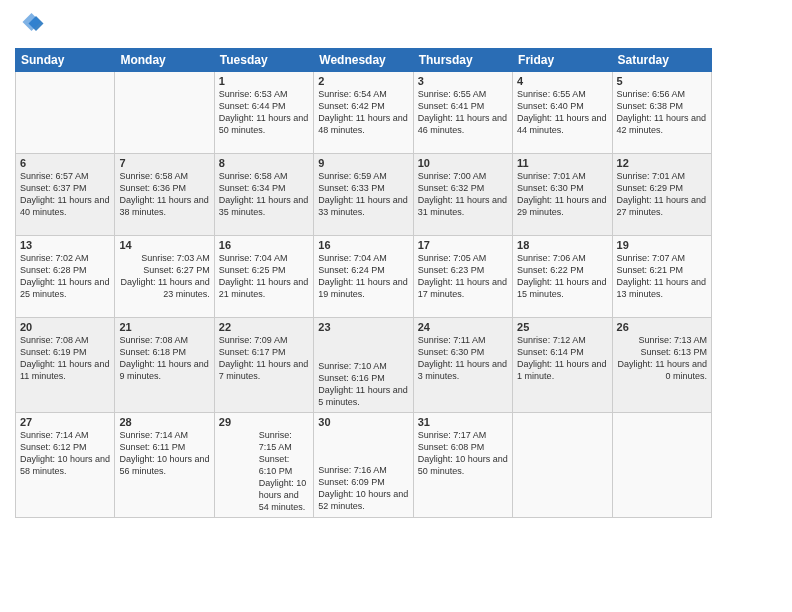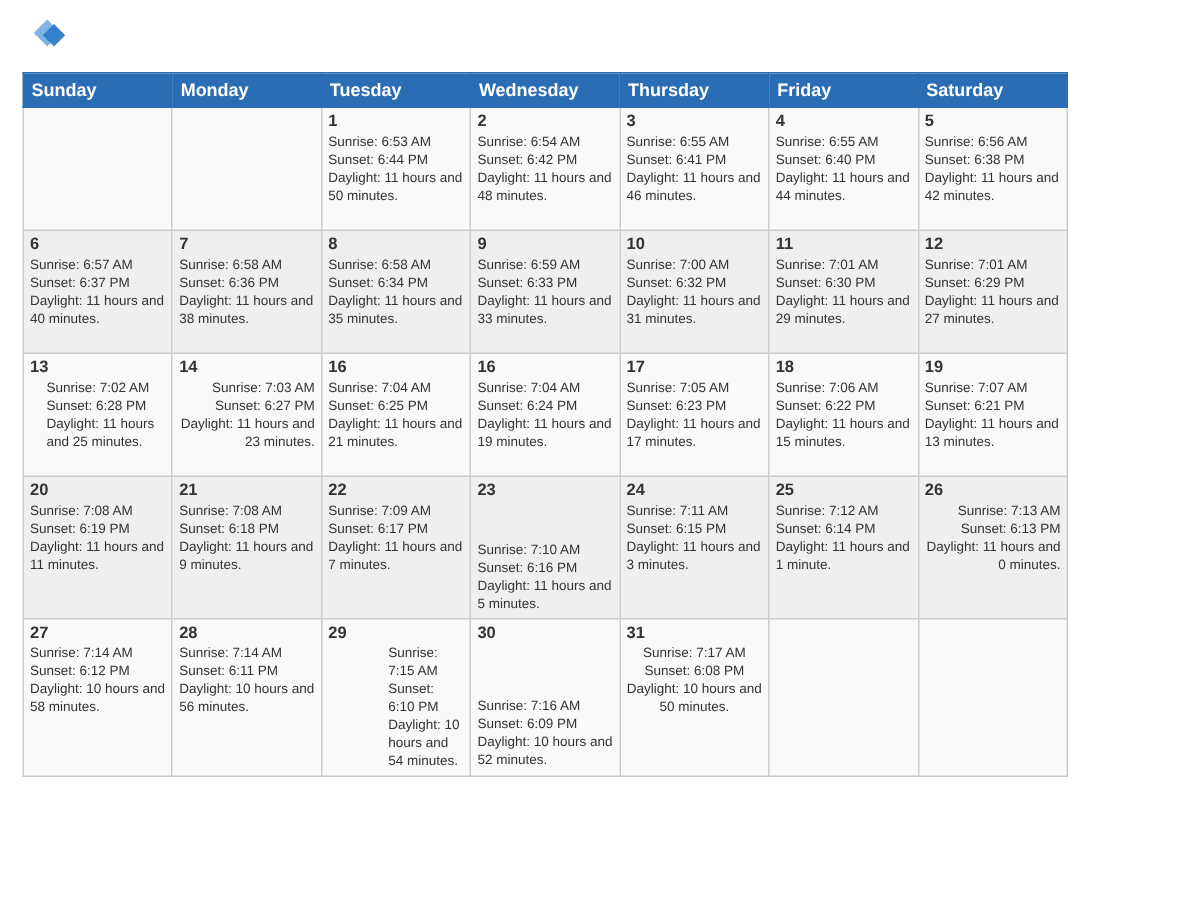--- a/index.html
+++ b/index.html
@@ -201,21 +201,21 @@
           <td>
             <span class="day-num">12</span>
             <div class="day-info" style="white-space: pre-line;">Sunrise: 7:01 AM
 Sunset: 6:29 PM
 Daylight: 11 hours and 27 minutes.</div>
           </td>
         </tr>
         <tr>
           <td>
             <span class="day-num">13</span>
-            <div class="day-info" style="white-space: pre-line; margin-left: 11px;">Sunrise: 7:02 AM
+            <div class="day-info" style="white-space: pre-line;">Sunrise: 7:02 AM
 Sunset: 6:28 PM
 Daylight: 11 hours and 25 minutes.</div>
           </td>
           <td>
             <span class="day-num">14</span>
             <div class="day-info" style="white-space: pre-line; text-align: right;">Sunrise: 7:03 AM
 Sunset: 6:27 PM
 Daylight: 11 hours and 23 minutes.</div>
           </td>
           <td>
@@ -270,21 +270,21 @@
           </td>
           <td>
             <span class="day-num">23</span>
             <div class="day-info" style="white-space: pre-line; margin-top: 27px;">Sunrise: 7:10 AM
 Sunset: 6:16 PM
 Daylight: 11 hours and 5 minutes.</div>
           </td>
           <td>
             <span class="day-num">24</span>
             <div class="day-info" style="white-space: pre-line;">Sunrise: 7:11 AM
-Sunset: 6:15 PM
+Sunset: 6:30 PM
 Daylight: 11 hours and 3 minutes.</div>
           </td>
           <td>
             <span class="day-num">25</span>
             <div class="day-info" style="white-space: pre-line;">Sunrise: 7:12 AM
 Sunset: 6:14 PM
 Daylight: 11 hours and 1 minute.</div>
           </td>
           <td>
             <span class="day-num">26</span>
@@ -313,21 +313,21 @@
 Daylight: 10 hours and 54 minutes.</div>
           </td>
           <td>
             <span class="day-num">30</span>
             <div class="day-info" style="white-space: pre-line; margin-top: 36px;">Sunrise: 7:16 AM
 Sunset: 6:09 PM
 Daylight: 10 hours and 52 minutes.</div>
           </td>
           <td>
             <span class="day-num">31</span>
-            <div class="day-info" style="white-space: pre-line; text-align: center;">Sunrise: 7:17 AM
+            <div class="day-info" style="white-space: pre-line;">Sunrise: 7:17 AM
 Sunset: 6:08 PM
 Daylight: 10 hours and 50 minutes.</div>
           </td>
           <td class="empty-cell"></td>
           <td class="empty-cell"></td>
         </tr>
       </tbody>
   </table>
 </div>
 

